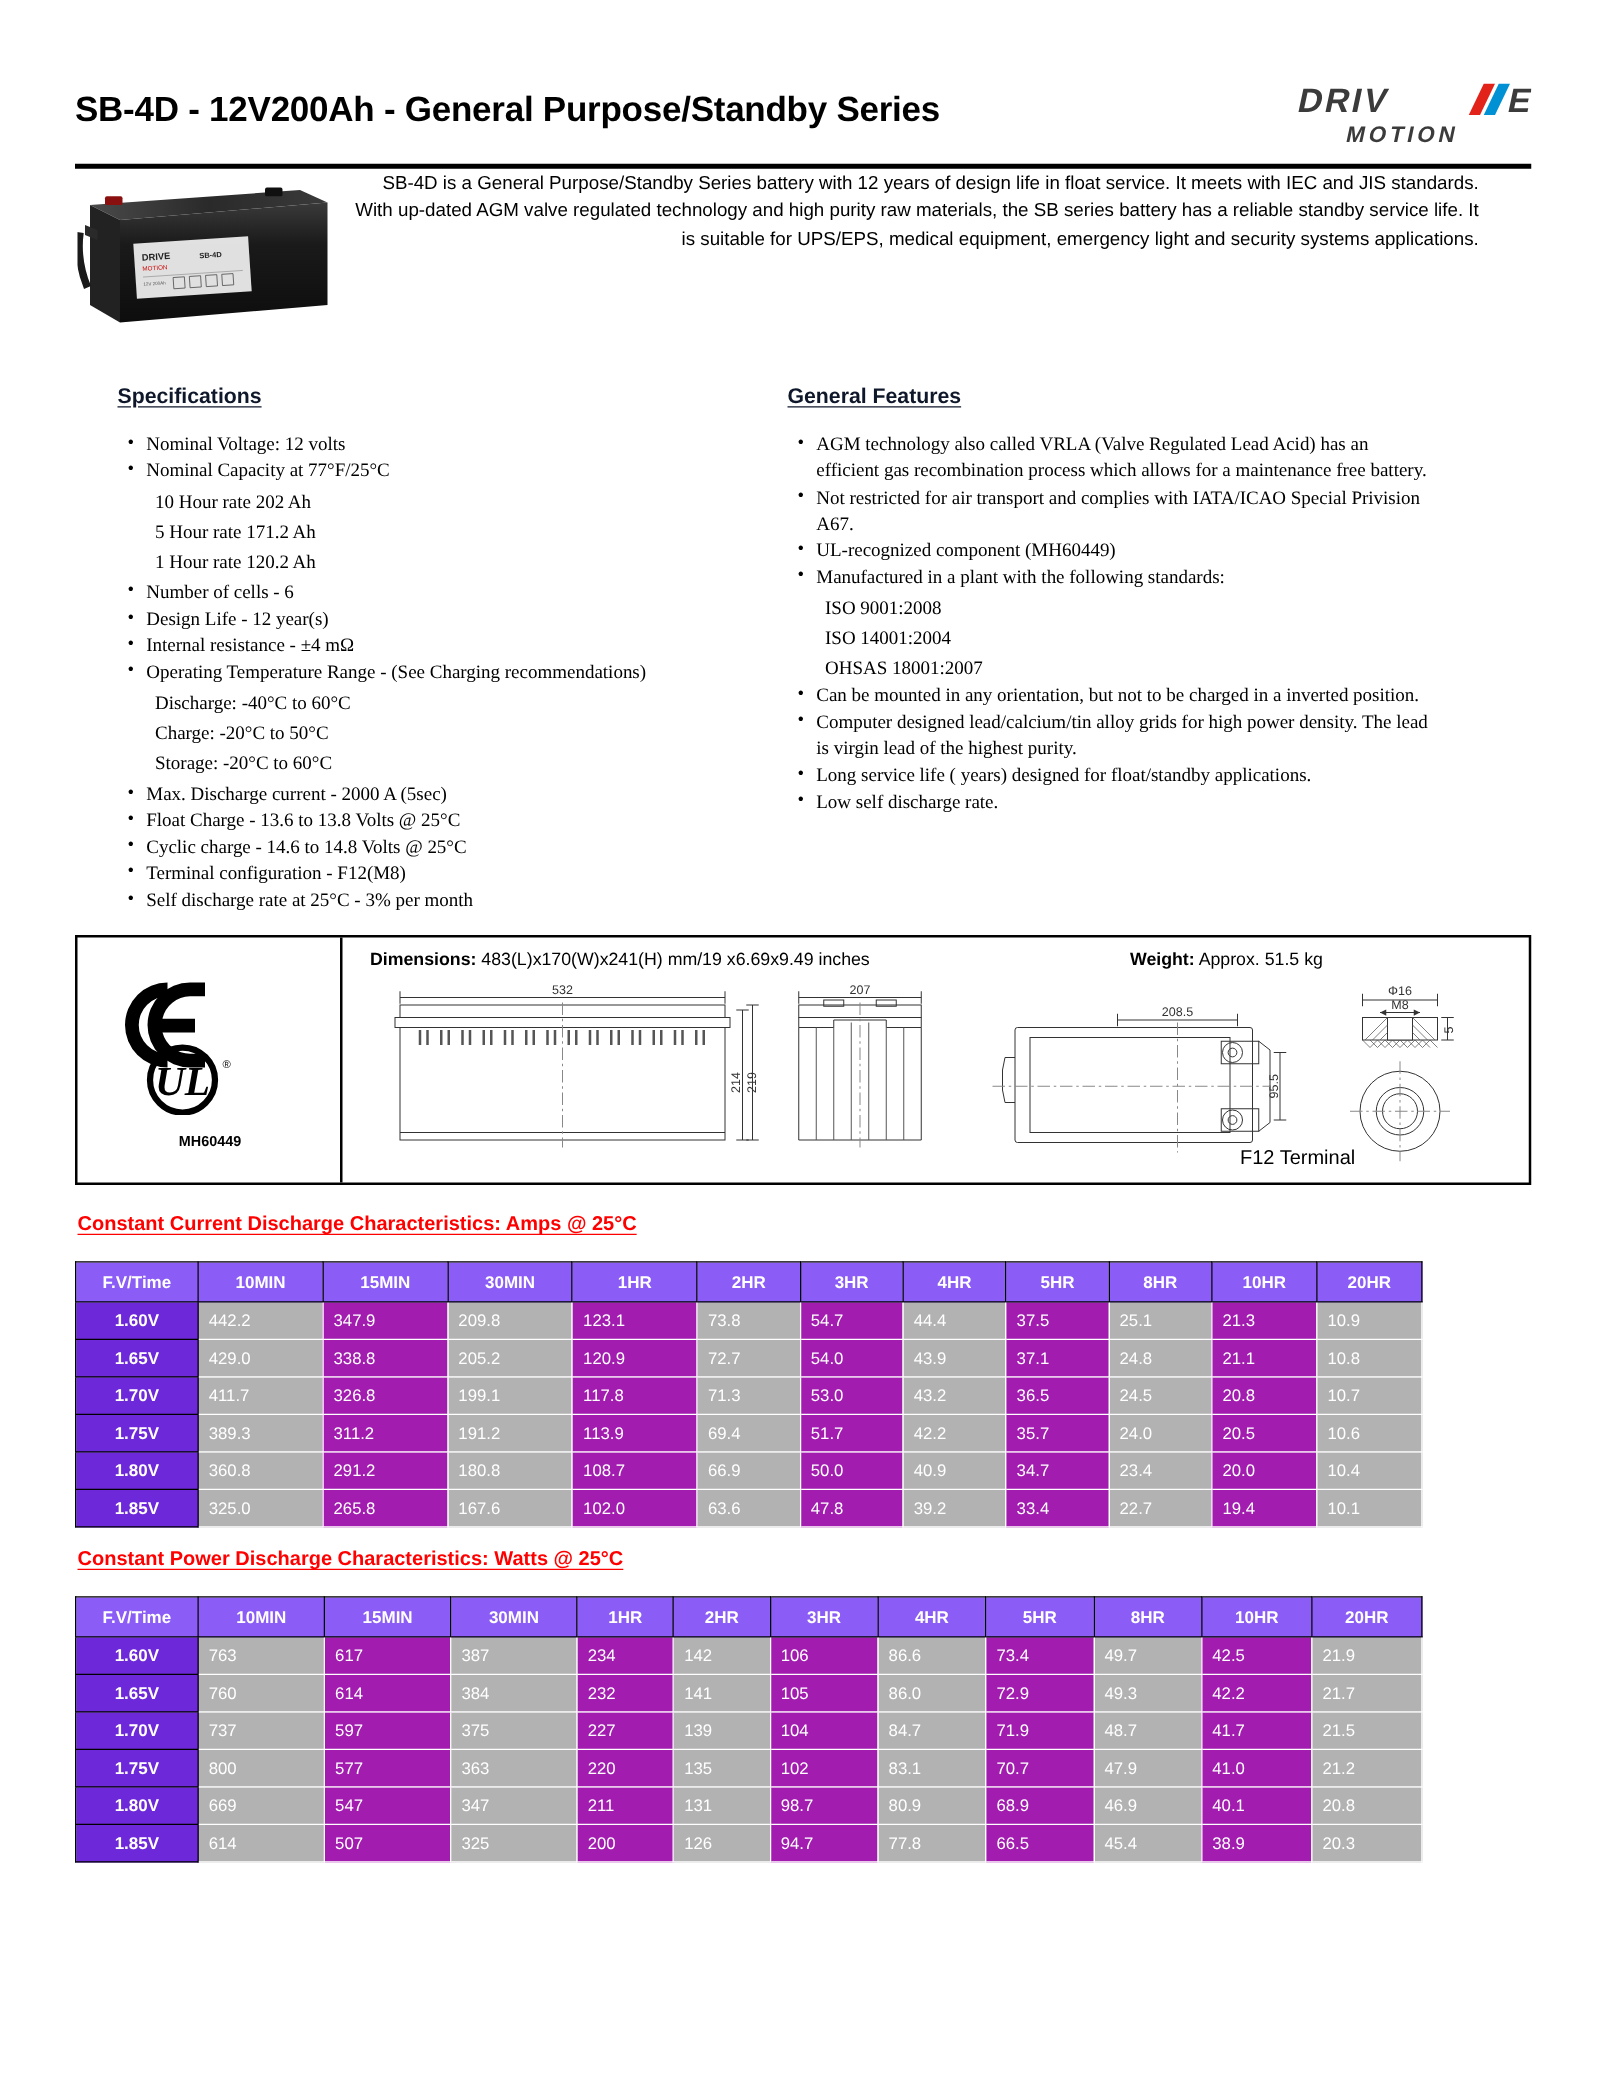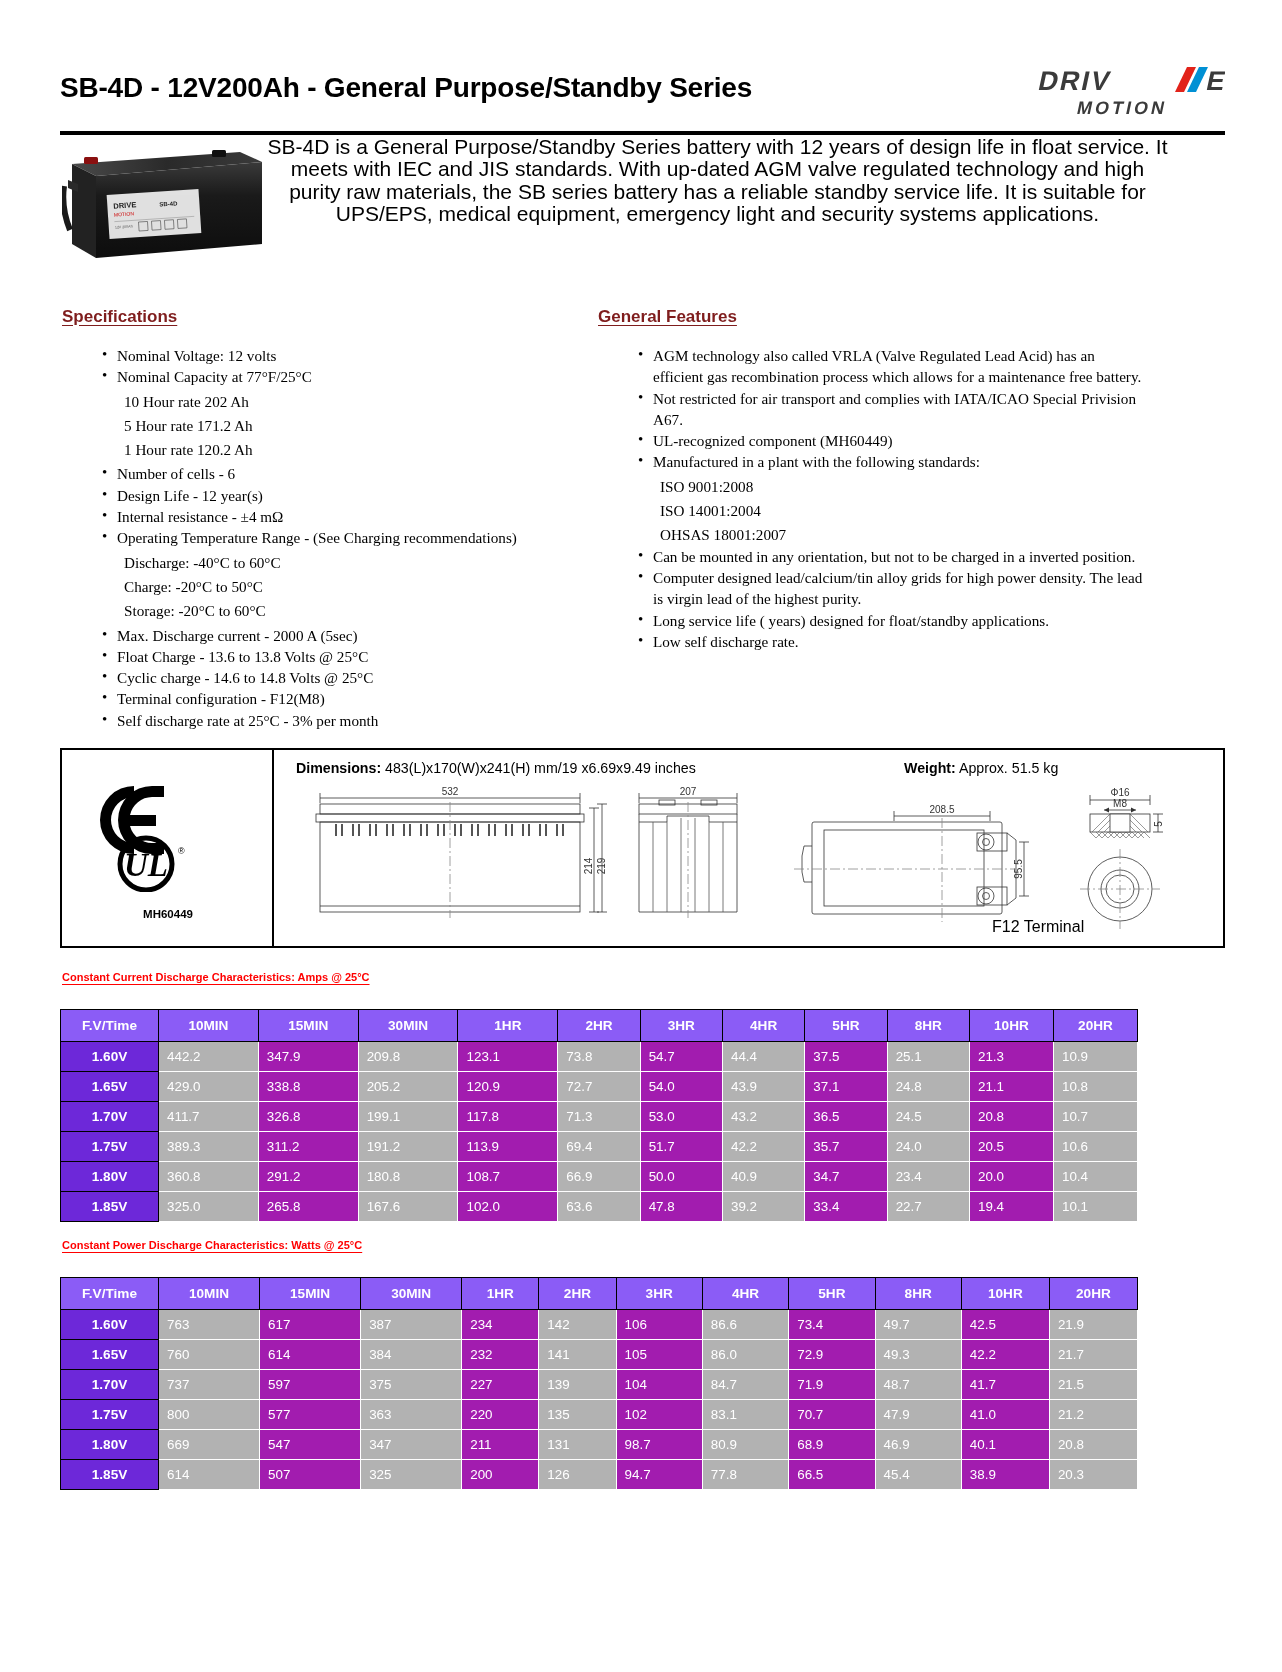--- a/index.html
+++ b/index.html
@@ -23,28 +23,28 @@
   .logo { position:absolute; right:0; top:0; width:210px; height:58px; }
   .logo svg { display:block; }
   .hdr-rule {
     position:absolute; left:60px; top:131px; width:1165px; height:4px;
     background:#000;
   }
 
   
   .battery-img { position:absolute; left:62px; top:140px; width:205px; height:135px; }
   .intro {
-    position:absolute; left:265px; top:136px; width:905px;
-    font-size:21px; line-height:22.4px; text-align:center;
+    position:absolute; left:278px; top:136px; width:905px;
+    font-size:15px; line-height:22.4px; text-align:right;
   }
 
   
   .sec-head {
-    color:#7f1d1d; font-weight:bold; font-size:17px;
-    text-decoration: underline; text-underline-offset:3px;
+    color:#0f172a; font-weight:bold; font-size:17px;
+    text-decoration: underline; text-underline-offset:3px;margin-left:32px;
   }
   #spec-head { position:absolute; left:62px; top:307px; }
   #feat-head { position:absolute; left:598px; top:307px; }
 
   
   ul.speclist {
     margin:0; padding:0 0 0 22px; list-style:none;
     font-size:15.2px; line-height:21.3px;font-family:Liberation Serif, serif;
   }
   ul.speclist > li { position:relative; padding-left:15px; }
@@ -76,21 +76,21 @@
   }
   .dim-title b { font-weight:bold; }
   .weight-title { position:absolute; left:630px; top:10px; font-size:14.2px; }
   .drawings { position:absolute; left:10px; top:34px; width:930px; height:155px; }
   .f12label {
     position:absolute; left:718px; top:168px; font-size:16px;
   }
 
   
   .tbl-head {
-    color:#ff0000; font-weight:bold; font-size:11px;
+    color:#ff0000; font-weight:bold; font-size:16px;
     text-decoration: underline; text-underline-offset:3px;
     position:absolute; left:62px;
   }
   table.dt {
     position:absolute; left:60px; border-collapse:collapse;
     width:1078px; font-size:13.4px;
   }
   table.dt th, table.dt td {
     border:1px solid #ffffff; padding:0;
     height:30px; vertical-align:middle;

